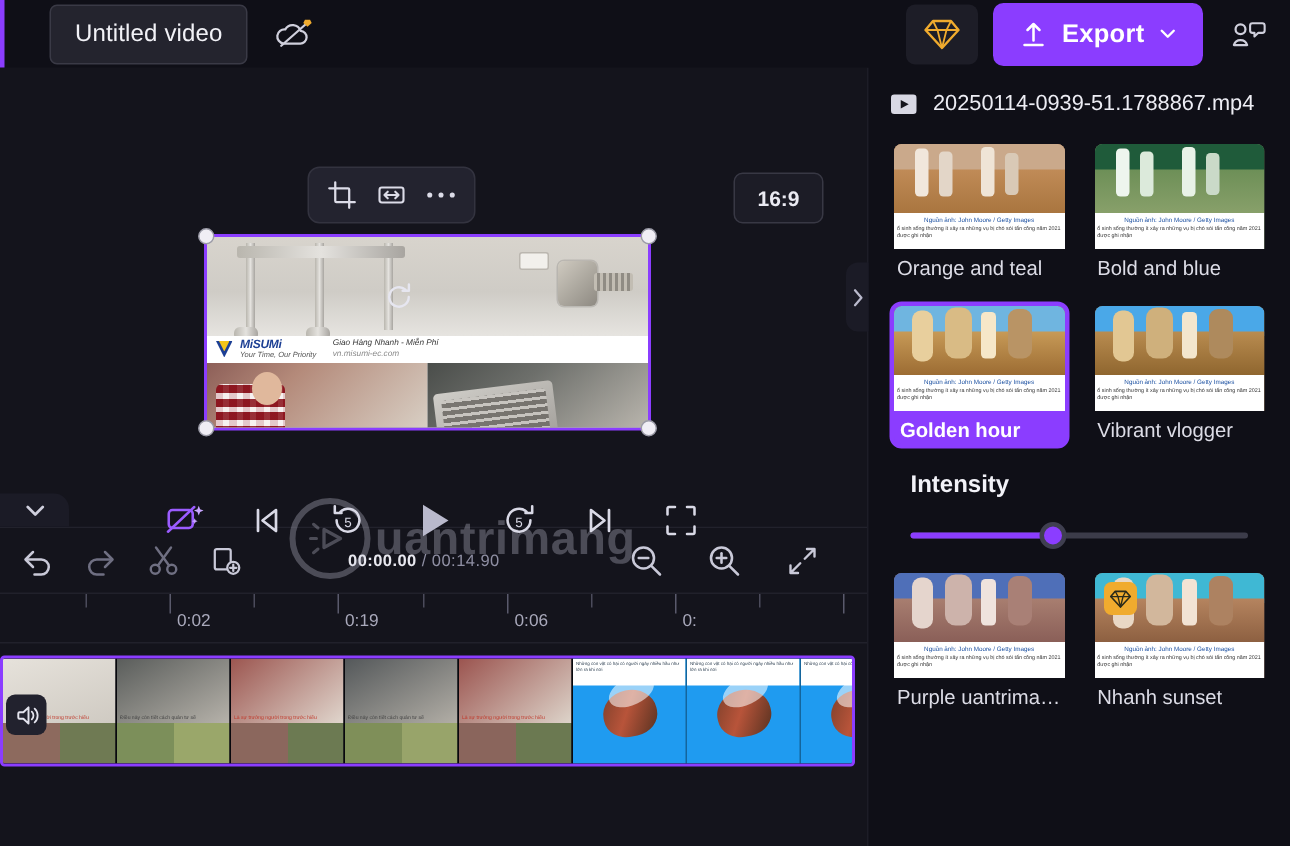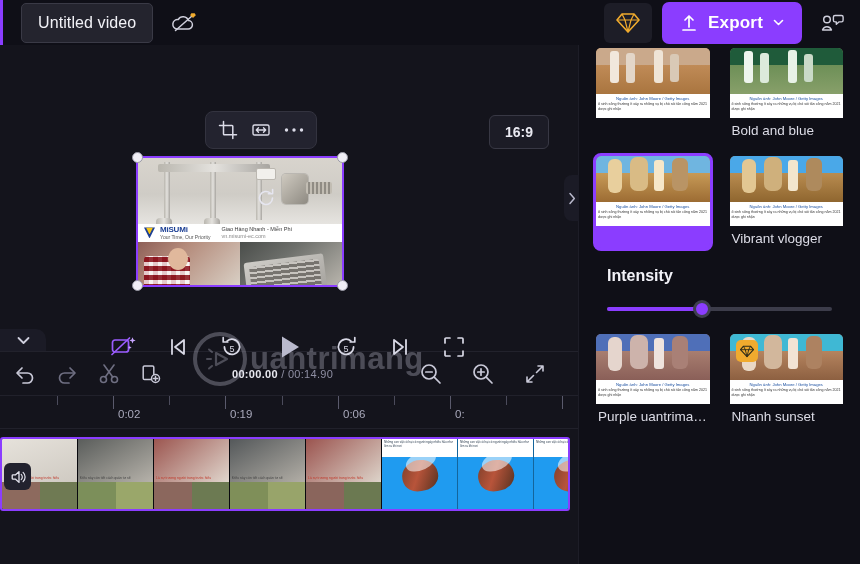--- a/index.html
+++ b/index.html
@@ -18,21 +18,21 @@
     background: #0f0f17;
     display: flex; align-items: center;
     padding: 0 10px 0 8px;
     position: relative; z-index: 20;
   }
   .left-purple-sliver {
     position: absolute; left: 0; top: 0; width: 3px; height: 45px;
     background: #8b3dff;
   }
   .title-chip {
-    margin-left: 13px;
+    margin-left: 25px;
     background: #24242e;
     border: 1px solid #3a3a46;
     border-radius: 5px;
     height: 40px;
     display: flex; align-items: center;
     padding: 0 16px;
     font-size: 16px;
     color: #f2f2f7;
     letter-spacing: .1px;
   }
@@ -77,23 +77,24 @@
     position: absolute; left: 489px; top: 70px;
     width: 60px; height: 34px;
     background: #1c1c26; border: 1px solid #383844;
     border-radius: 6px;
     display: flex; align-items: center; justify-content: center;
     font-size: 14px; font-weight: bold; color: #eaeaf2; z-index: 6;
   }
 
   .video-wrap {
     position: absolute; left: 136px; top: 111px;
-    width: 208px; height: 131px;
+    width: 298px; height: 131px;
     border: 2px solid #8b3dff;
     z-index: 4;
+    font-style: italic;
   }
   .video-inner { width: 100%; height: 100%; overflow: hidden; background: #fff; position: relative;
      display: flex; flex-direction: column; }
   .vid-top {
     flex: 0 0 52%;
     background: linear-gradient(180deg,#d8d4cd 0%,#cfccc6 55%,#e6e4e0 100%);
     position: relative; overflow: hidden;
   }
   .vid-leg { position: absolute; background: linear-gradient(90deg,#b9b6ae,#e4e2de,#a8a5a0); }
   .screw-head { position: absolute; right: 34px; top: 16px; width: 26px; height: 30px;
@@ -615,38 +616,48 @@
               <path d="M4 6.8 h2.6 L10 3.6 v10.8 L6.6 11.2 H4 a.8 .8 0 0 1 -.8 -.8 V7.6 A.8 .8 0 0 1 4 6.8 z" fill="none" stroke="#e4e4ee" stroke-width="1.3" stroke-linejoin="round"></path>
               <path d="M12.2 6.4 a3.6 3.6 0 0 1 0 5.2 M14.1 4.4 a6.3 6.3 0 0 1 0 9.2" fill="none" stroke="#e4e4ee" stroke-width="1.2" stroke-linecap="round"></path>
             </svg>
           </div>
         </div>
       </div>
     </div>
 
     <div class="rpanel">
 
+      <div class="rp-head">
+        <span>
+          <svg width="19" height="17" viewBox="0 0 19 17">
+            <rect x="1" y="2" width="17" height="13" rx="2.2" fill="#d8d8e4"></rect>
+            <path d="M7.5 5.6 L12.8 8.5 L7.5 11.4 z" fill="#15151d"></path>
+          </svg>
+        </span>
+        <div class="rp-filename">20250114-0939-51.1788867.mp4</div>
+      </div>
 
       <div class="rp-scroll">
 
         <div class="filter-grid">
 
           <div class="fcard">
             <div class="fthumb" style="background:#b98555;">
               <div class="th-sky" style="background:#caa98b;"></div>
               <div class="th-ground" style="background:linear-gradient(180deg,#c08b57,#a9753f);"></div>
               <div class="leg" style="left:14px;top:3px;height:32px;background:#f1e7dc;"></div>
               <div class="leg" style="left:30px;top:5px;height:30px;background:#e3d6c8;"></div>
               <div class="leg" style="left:58px;top:2px;height:33px;background:#efe4d6;"></div>
               <div class="leg" style="left:74px;top:6px;height:28px;background:#d9c9b6;"></div>
               <div class="th-capwrap">
                 <div class="th-cap">Nguồn ảnh: John Moore / Getty Images</div>
                 <div class="th-body">ổ sinh sống thường ít xảy ra những vụ bị chó sói tấn công năm 2021 được ghi nhận</div>
               </div>
             </div>
+            <div class="flabel">Orange and teal</div>
           </div>
 
           <div class="fcard">
             <div class="fthumb" style="background:#7d9a62;">
               <div class="th-sky" style="background:#1f5b3a;"></div>
               <div class="th-ground" style="background:linear-gradient(180deg,#6d8f57,#88a06a);"></div>
               <div class="leg" style="left:14px;top:3px;height:32px;background:#eef5ee;"></div>
               <div class="leg" style="left:30px;top:5px;height:30px;background:#dceadb;"></div>
               <div class="leg" style="left:58px;top:2px;height:33px;background:#e8f2e7;"></div>
               <div class="leg" style="left:74px;top:6px;height:28px;background:#cadac8;"></div>
@@ -664,20 +675,21 @@
               <div class="th-ground" style="background:linear-gradient(180deg,#c79a57,#9c6c33);"></div>
               <div class="leg" style="left:12px;top:3px;width:14px;height:34px;background:#e8cf9d;border-radius:6px;"></div>
               <div class="leg" style="left:34px;top:1px;width:18px;height:34px;background:#d9bb85;border-radius:7px;"></div>
               <div class="leg" style="left:58px;top:4px;width:10px;height:31px;background:#f6e7c8;"></div>
               <div class="leg" style="left:76px;top:2px;width:16px;height:33px;background:#b99465;border-radius:6px;"></div>
               <div class="th-capwrap">
                 <div class="th-cap">Nguồn ảnh: John Moore / Getty Images</div>
                 <div class="th-body">ổ sinh sống thường ít xảy ra những vụ bị chó sói tấn công năm 2021 được ghi nhận</div>
               </div>
             </div>
+            <div class="flabel">Golden hour</div>
           </div>
 
           <div class="fcard">
             <div class="fthumb" style="background:#a4763e;">
               <div class="th-sky" style="background:#4aa8e8;"></div>
               <div class="th-ground" style="background:linear-gradient(180deg,#b98c50,#8f662f);"></div>
               <div class="leg" style="left:12px;top:3px;width:14px;height:34px;background:#e2c793;border-radius:6px;"></div>
               <div class="leg" style="left:34px;top:1px;width:18px;height:34px;background:#cfb07c;border-radius:7px;"></div>
               <div class="leg" style="left:58px;top:4px;width:10px;height:31px;background:#f3e6cd;"></div>
               <div class="leg" style="left:76px;top:2px;width:16px;height:33px;background:#ae8a5d;border-radius:6px;"></div>

